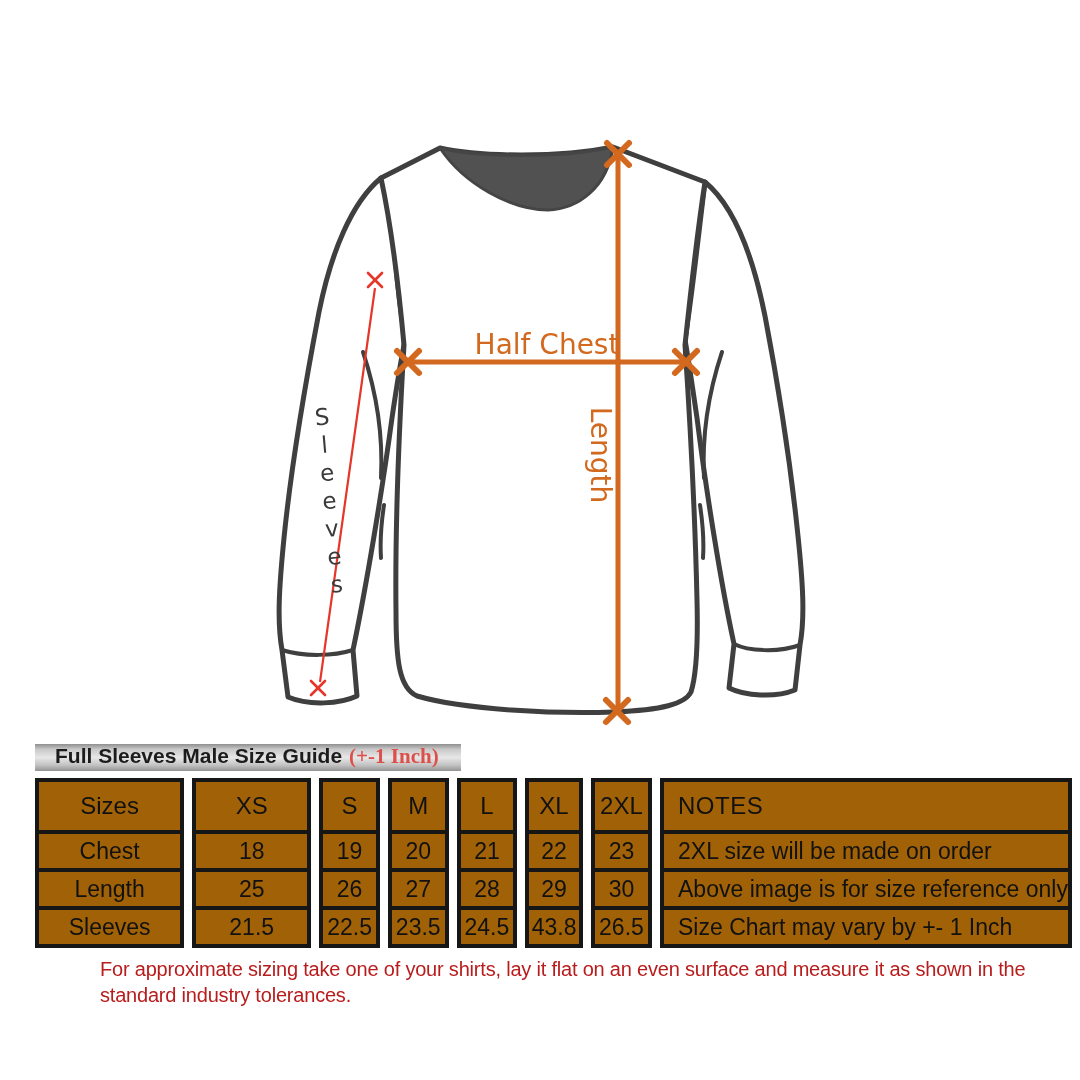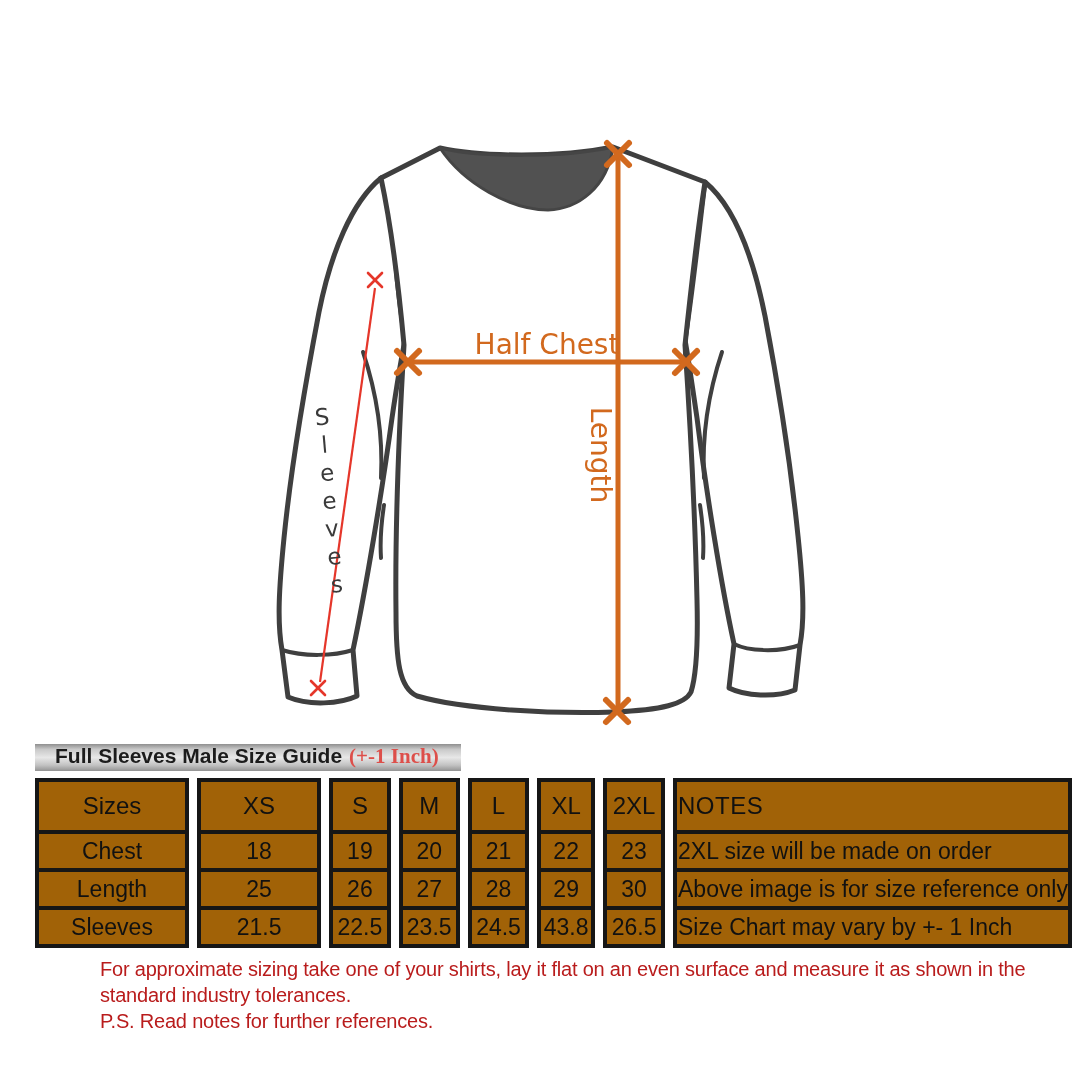--- a/index.html
+++ b/index.html
@@ -38,21 +38,21 @@
     color: #111111; overflow: hidden; white-space: nowrap;
   }
   table.size-table tr.data-row td, table.size-table tr.data-row th { border-top: 0; }
   tr.head-row td, tr.head-row th { height: 48px; font-size: 24px; }
   tr.data-row td, tr.data-row th { height: 34px; font-size: 23px; }
   .c-sizes { width: 196px; }
   .c-xs { width: 172px; text-align: right; padding-right: 0; }
   .c-s, .c-m, .c-l { width: 60px; }
   .c-xl { width: 54px; }
   .c-2xl { width: 61px; }
-  .c-notes { width: 280px; text-align: left !important; padding-left: 1px; }
+  .c-notes { width: 280px; text-align: left !important; padding-left: 14px; }
   th.c-notes { color: #c1564f; font-size: 18px; letter-spacing: 0.5px; }
   td.c-notes { font-size: 16px; }
 
   
   .footer-note {
     position: absolute; left: 100px; top: 956px; width: 960px;
     color: #b91c1c; font-size: 20px; line-height: 26px; letter-spacing: -0.2px;
   }
 </style>
 </head>
@@ -169,16 +169,15 @@
         <td class="c-2xl">26.5</td>
         <td class="c-notes">Size Chart may vary by +- 1 Inch</td>
       </tr>
     </tbody>
       </table>
   </div>
 
   <div class="footer-note">
     <div>For approximate sizing take one of your shirts, lay it flat on an even surface and measure it as shown in the</div>
     <div>standard industry tolerances.</div>
-    <div>P.S. Read notes for further references.</div>
   </div>
 
 </div>
 
 </body></html>

